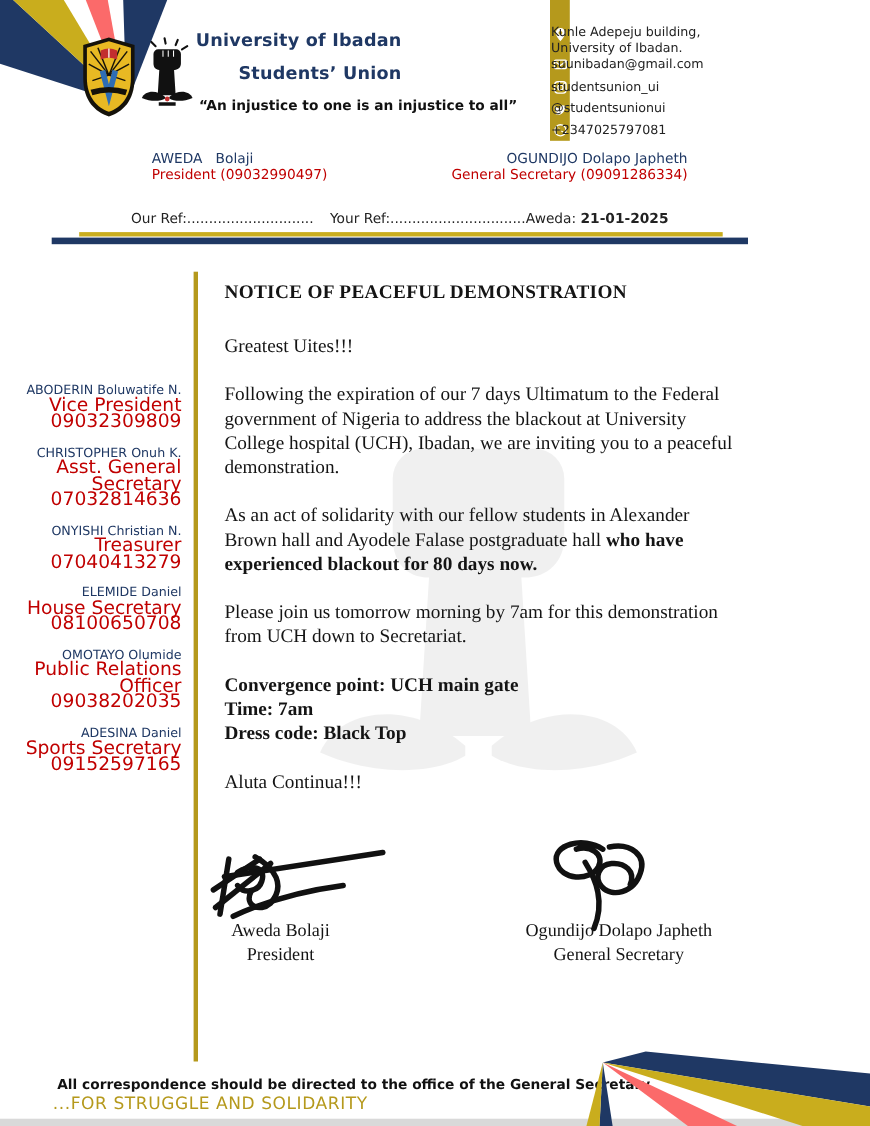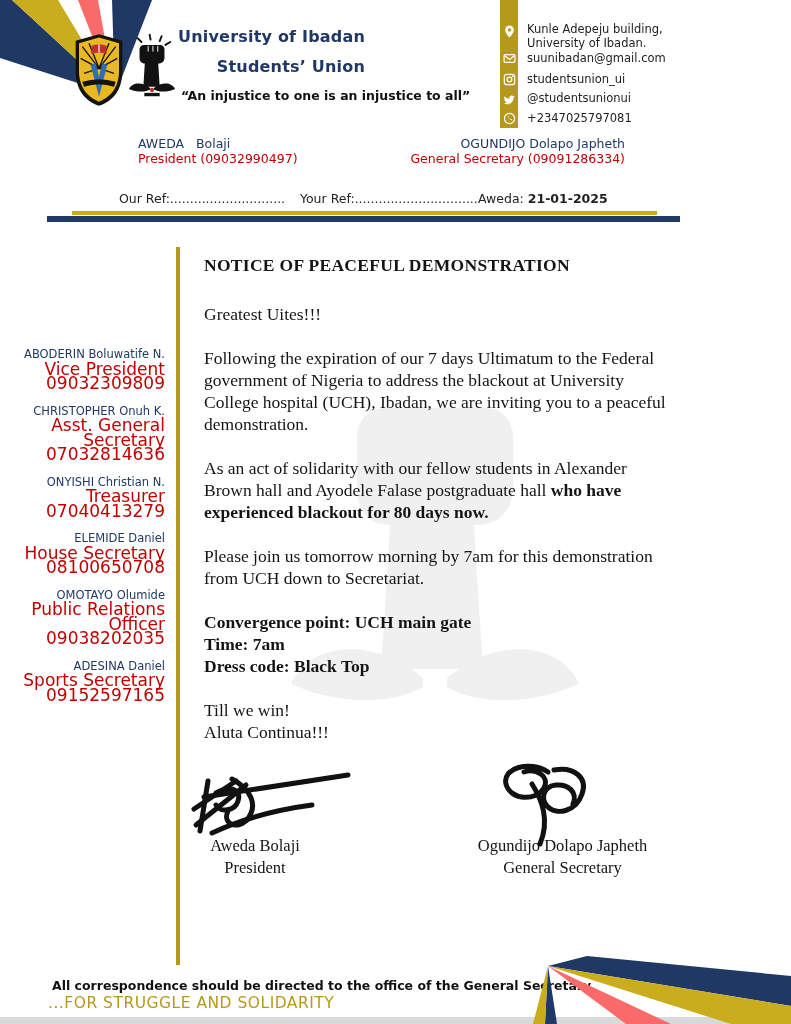--- a/index.html
+++ b/index.html
@@ -4,21 +4,21 @@
 <style>
   html,body{margin:0;padding:0;background:#fff;}
   .page{position:relative;width:791px;height:1024px;background:#fff;overflow:hidden;
         font-family:"DejaVu Sans","Liberation Sans",sans-serif;color:#1b1b1b;}
   .abs{position:absolute;}
   
   .org-title{left:178px;top:22px;font-size:16px;line-height:30px;font-weight:bold;color:#1f3864;letter-spacing:.2px;text-align:right;}
   .motto{left:181px;top:88px;font-size:12.5px;font-weight:bold;color:#111;}
   .contact-bar{left:500px;top:0;width:18px;height:128px;background:#b5991c;}
   .c-icon{width:13px;height:13px;left:503px;}
-  .c-text{left:527px;font-size:11.5px;color:#222;line-height:13.5px;}
+  .c-text{left:501px;font-size:11.5px;color:#222;line-height:13.5px;}
   .officials .name{color:#1f3864;font-size:12.5px;white-space:pre;}
   .officials .role{color:#c00000;font-size:12.5px;}
   .ref-row{top:191px;font-size:12.5px;color:#222;}
   .rule-gold{left:72px;top:211px;width:585px;height:4px;background:#c9ad1d;}
   .rule-navy{left:47px;top:216px;width:633px;height:6px;background:#1f3864;}
   
   .side-divider{left:176px;top:247px;width:4px;height:718px;background:#b5991c;}
   .officer{width:157px;text-align:right;margin-bottom:13px;}
   .officer .o-name{color:#1f3864;font-size:11.5px;line-height:14.5px;}
   .officer .o-role,.officer .o-phone{color:#c00000;font-size:17px;line-height:14.5px;}
@@ -186,21 +186,20 @@
     <div class="blk greet">Greatest Uites!!!</div>
     <div class="blk">Following the expiration of our 7 days Ultimatum to the Federal government of Nigeria to address the blackout at University College hospital (UCH), Ibadan, we are inviting you to a peaceful demonstration.</div>
     <div class="blk"><span>As an act of solidarity with our fellow students in Alexander Brown hall and Ayodele Falase postgraduate hall </span><span class="bold">who have experienced blackout for 80 days now.</span></div>
     <div class="blk">Please join us tomorrow morning by 7am for this demonstration from UCH down to Secretariat.</div>
     <div class="blk bold">
       <div>Convergence point: UCH main gate</div>
       <div>Time: 7am</div>
       <div>Dress code: Black Top</div>
     </div>
     <div class="blk">
-      <div>Till we win!</div>
       <div>Aluta Continua!!!</div>
     </div>
   </div>
 
   <svg class="abs" style="left:186px;top:765px" width="170" height="80" viewBox="0 0 170 80">
     <g stroke="#111" stroke-width="5" fill="none" stroke-linecap="round" stroke-linejoin="round">
       <path d="M8,44 L50,16"></path>
       <path d="M22,16 L14,66"></path>
       <path d="M10,60 L60,20"></path>
       <path d="M30,28 C44,20 56,24 52,36 C49,46 34,48 30,40"></path>

